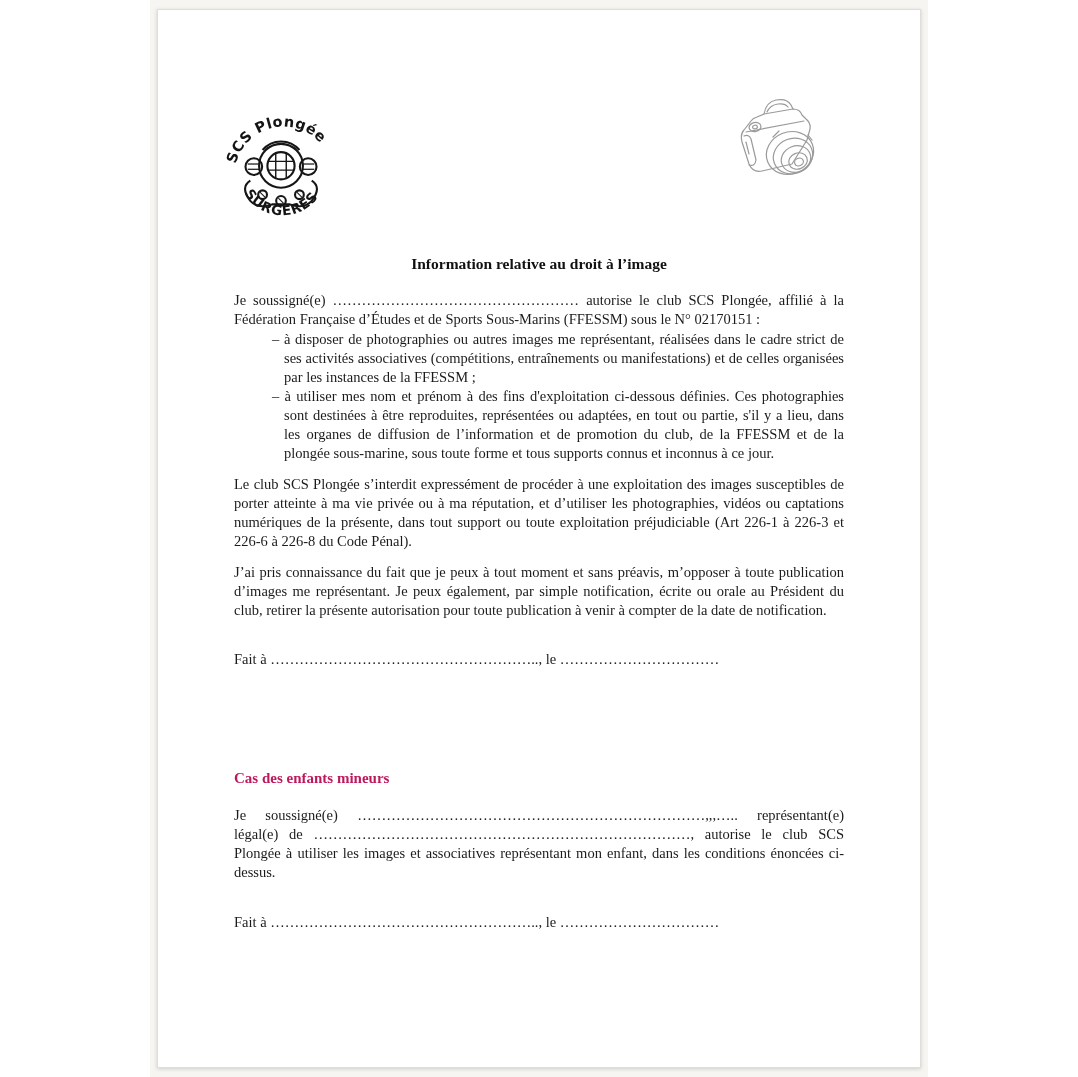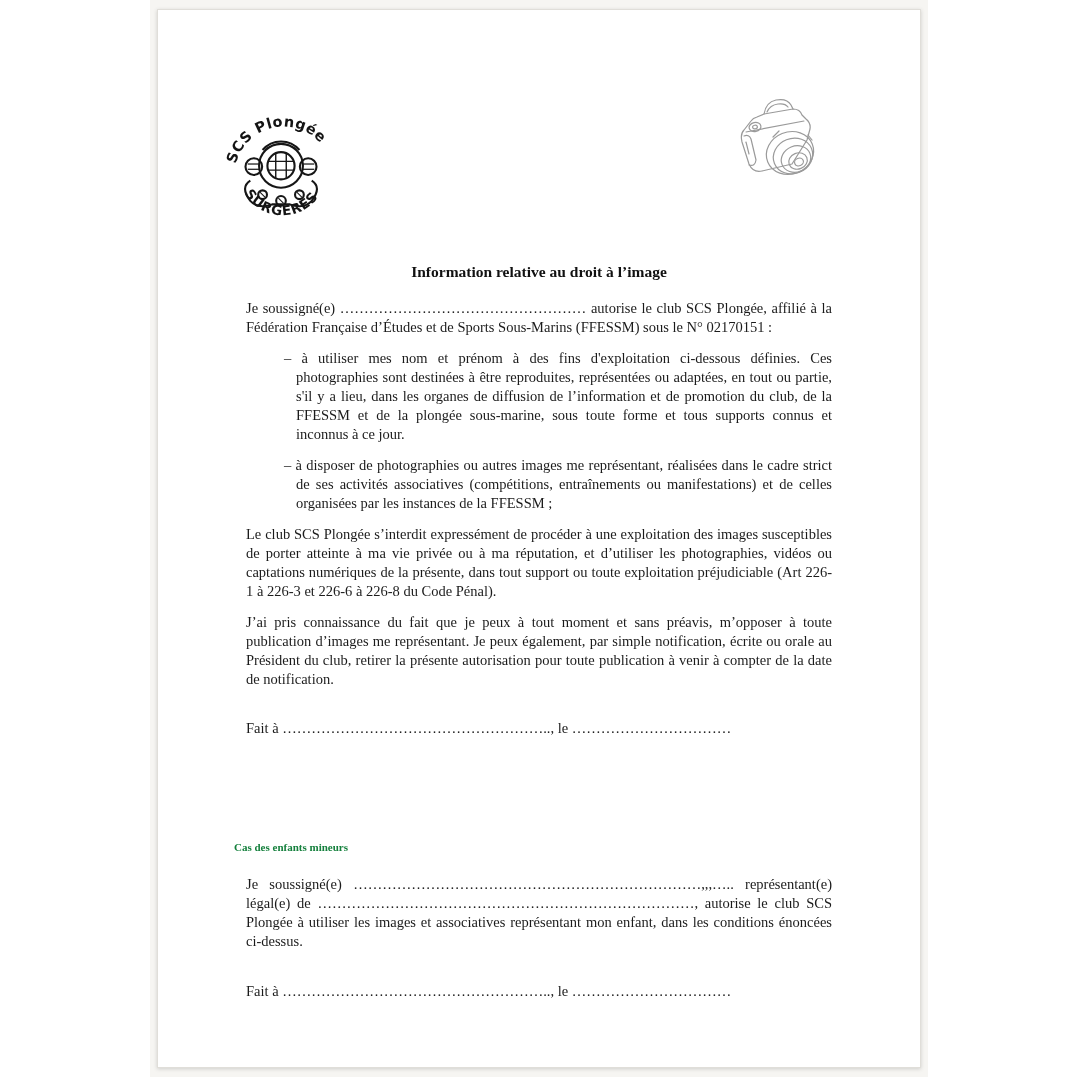--- a/index.html
+++ b/index.html
@@ -25,32 +25,32 @@
   }
 
   .header { position: relative; height: 236px; }
   .logo   { position: absolute; left: -10px; top: 82px; width: 114px; height: 130px; }
   .camera { position: absolute; left: 496px; top: 80px; width: 96px; height: 110px; }
 
   h1 {
     font-size: 15.5px;
     font-weight: bold;
     text-align: center;
-    margin: 16px;
+    margin: 8px;
     line-height: 20px;
     color: #111;
   }
   h2 {
-    font-size: 11px;
+    font-size: 15px;
     font-weight: bold;
     margin: 100px 0 0 0;
     line-height: 19px;
-    color: #15803d;
+    color: #be185d;
   }
-  p { margin: 12px; font-size: 14.5px; line-height: 19px; }
+  p { margin: 0; font-size: 14.5px; line-height: 19px; }
   .just { text-align: justify; }
   .intro { margin-top: 17px; }
   .bullet {
     text-align: justify;
     padding-left: 50px;
     text-indent: -12px;
     box-sizing: border-box;
   }
   .bullets { margin-top: 1px; }
   .para  { margin-top: 12px; }
@@ -144,22 +144,22 @@
           </g>
         </svg>
       </div>
     </div>
 
     <h1>Information relative au droit à l’image</h1>
 
     <p class="just intro">Je soussigné(e) …………………………………………… autorise le club SCS Plongée, affilié à la Fédération Française d’Études et de Sports Sous-Marins (FFESSM) sous le N° 02170151 :</p>
 
     <div class="bullets">
+      <p class="bullet">– à disposer de photographies ou autres images me représentant, réalisées dans le cadre strict de ses activités associatives (compétitions, entraînements ou manifestations) et de celles organisées par les instances de la FFESSM ;</p>
       <p class="bullet">– à utiliser mes nom et prénom à des fins d'exploitation ci-dessous définies. Ces photographies sont destinées à être reproduites, représentées ou adaptées, en tout ou partie, s'il y a lieu, dans les organes de diffusion de l’information et de promotion du club, de la FFESSM et de la plongée sous-marine, sous toute forme et tous supports connus et inconnus à ce jour.</p>
-      <p class="bullet">– à disposer de photographies ou autres images me représentant, réalisées dans le cadre strict de ses activités associatives (compétitions, entraînements ou manifestations) et de celles organisées par les instances de la FFESSM ;</p>
     </div>
 
     <p class="just para">Le club SCS Plongée s’interdit expressément de procéder à une exploitation des images susceptibles de porter atteinte à ma vie privée ou à ma réputation, et d’utiliser les photographies, vidéos ou captations numériques de la présente, dans tout support ou toute exploitation préjudiciable (Art 226-1 à 226-3 et 226-6 à 226-8 du Code Pénal).</p>
 
     <p class="just para">J’ai pris connaissance du fait que je peux à tout moment et sans préavis, m’opposer à toute publication d’images me représentant. Je peux également, par simple notification, écrite ou orale au Président du club, retirer la présente autorisation pour toute publication à venir à compter de la date de notification.</p>
 
     <p class="fait">Fait à ……………………………………………….., le ……………………………</p>
 
 
     <h2>Cas des enfants mineurs</h2>

